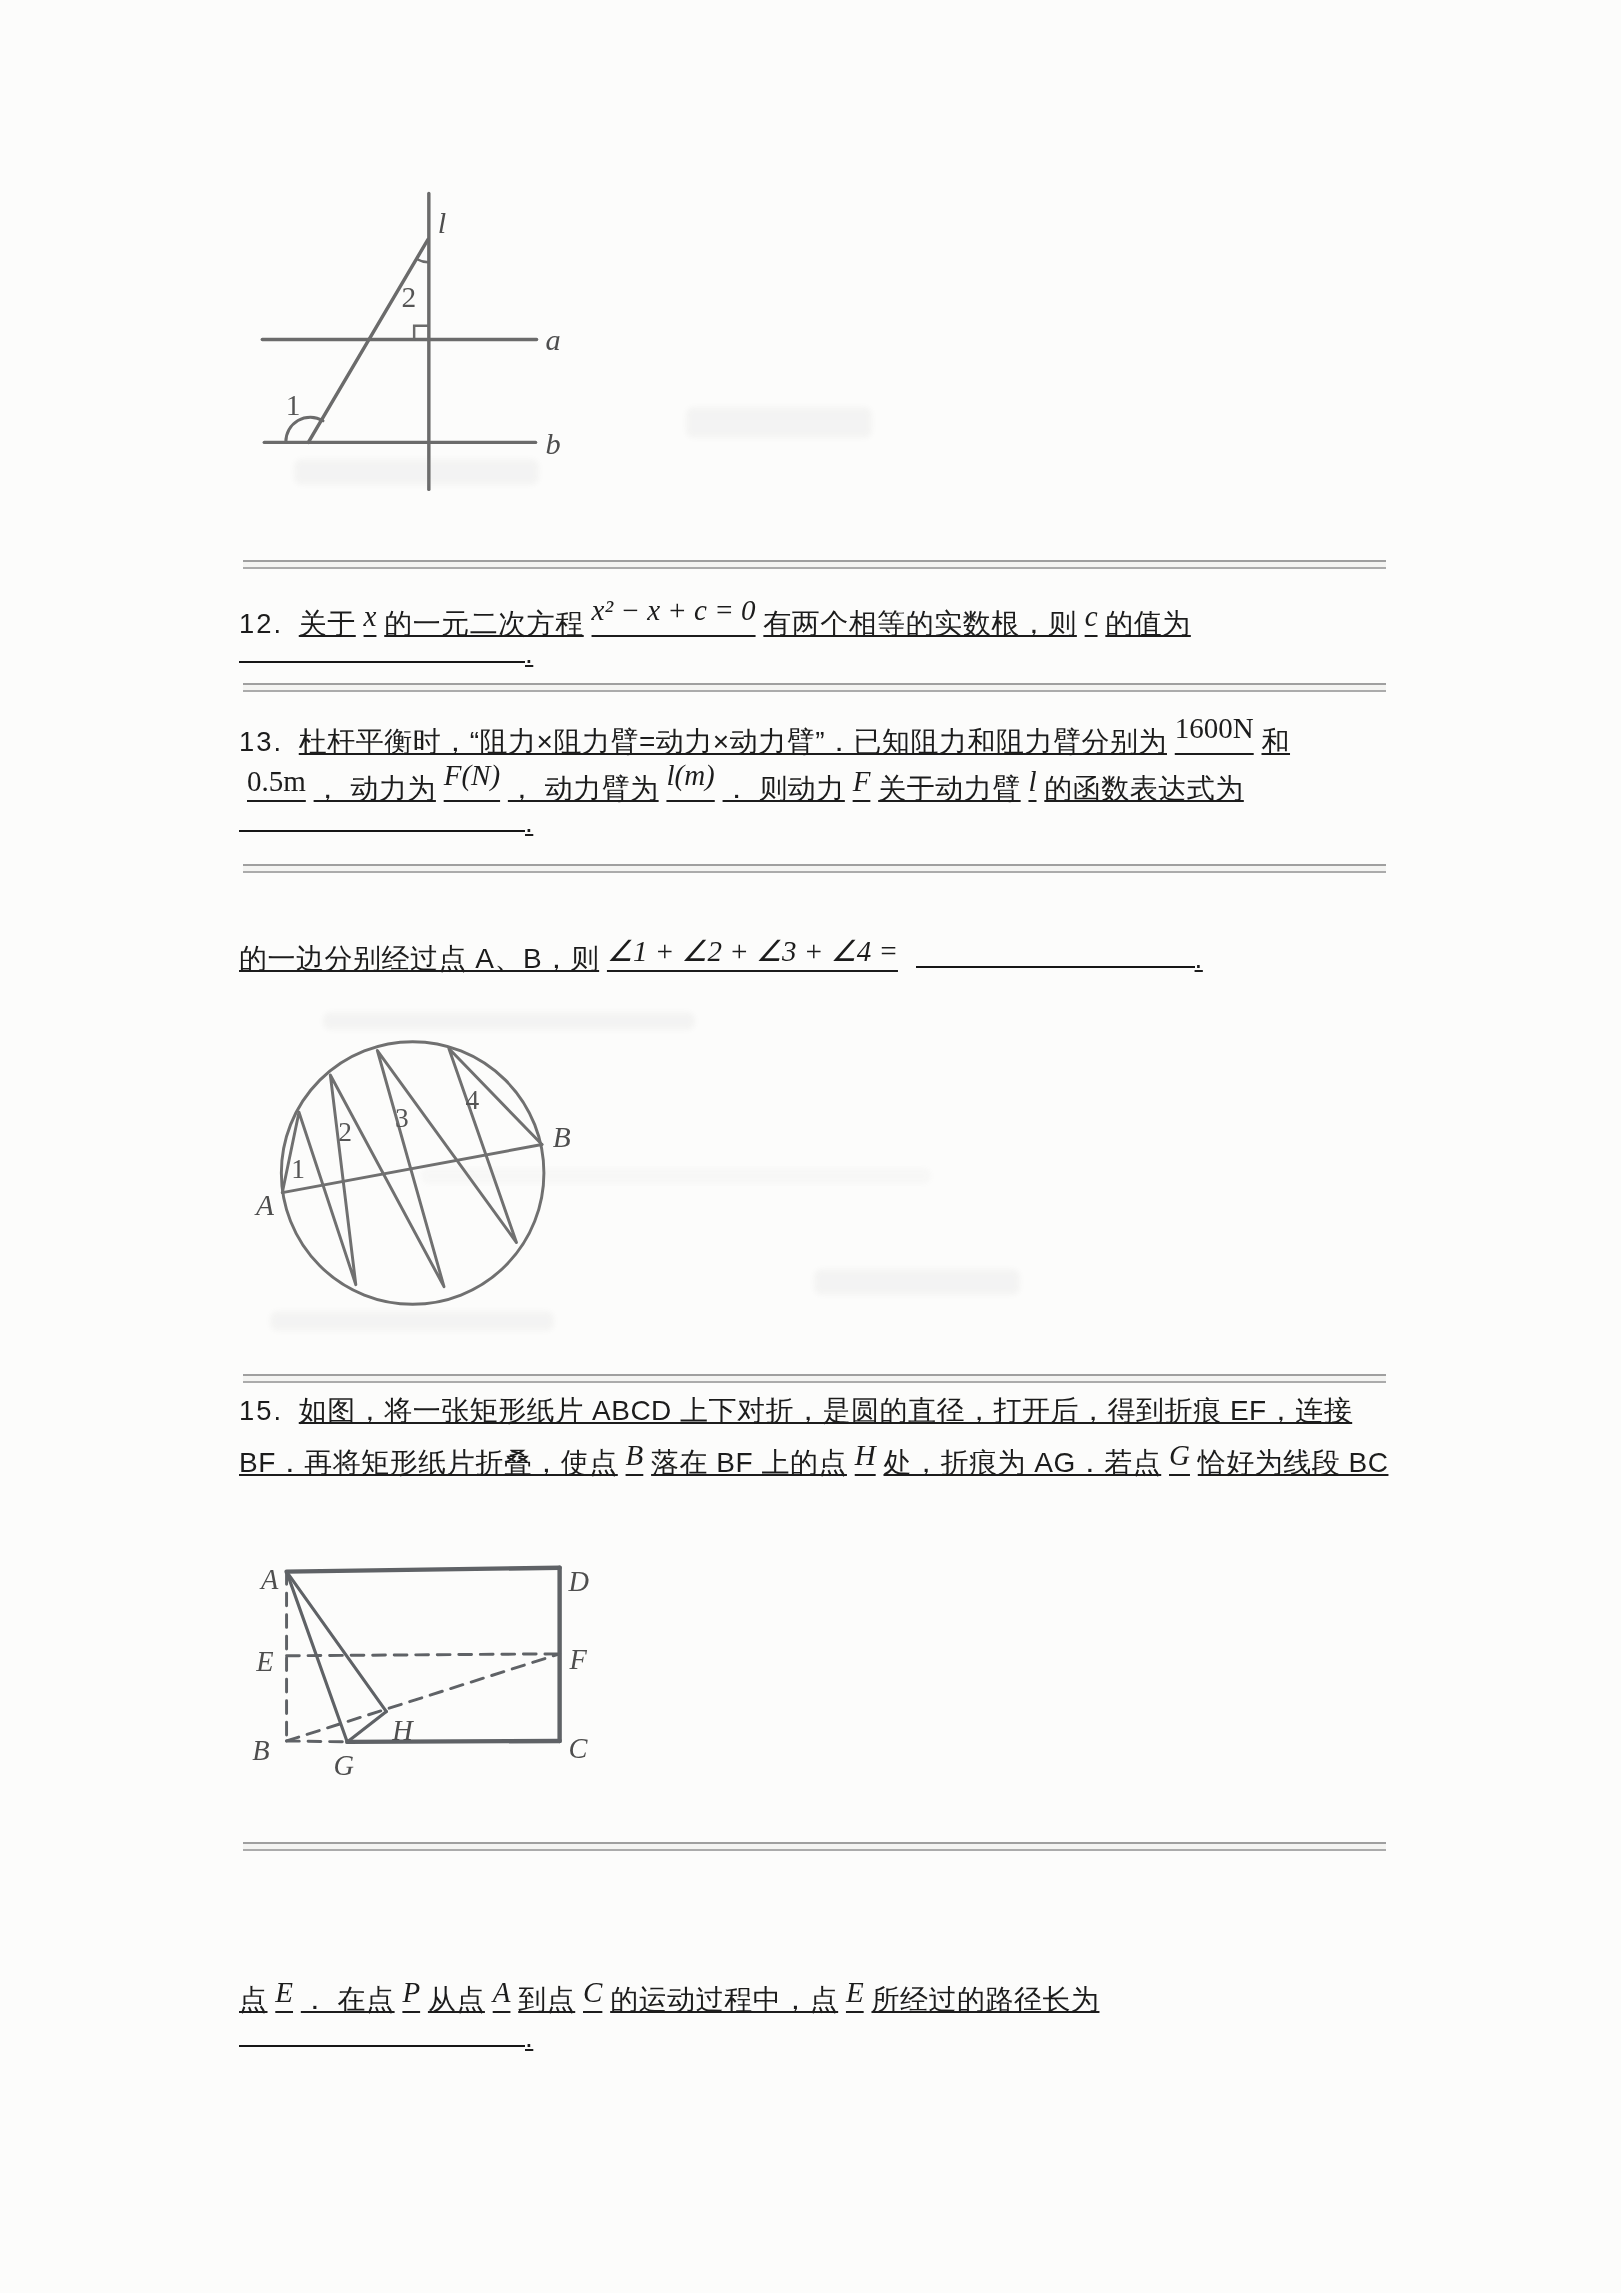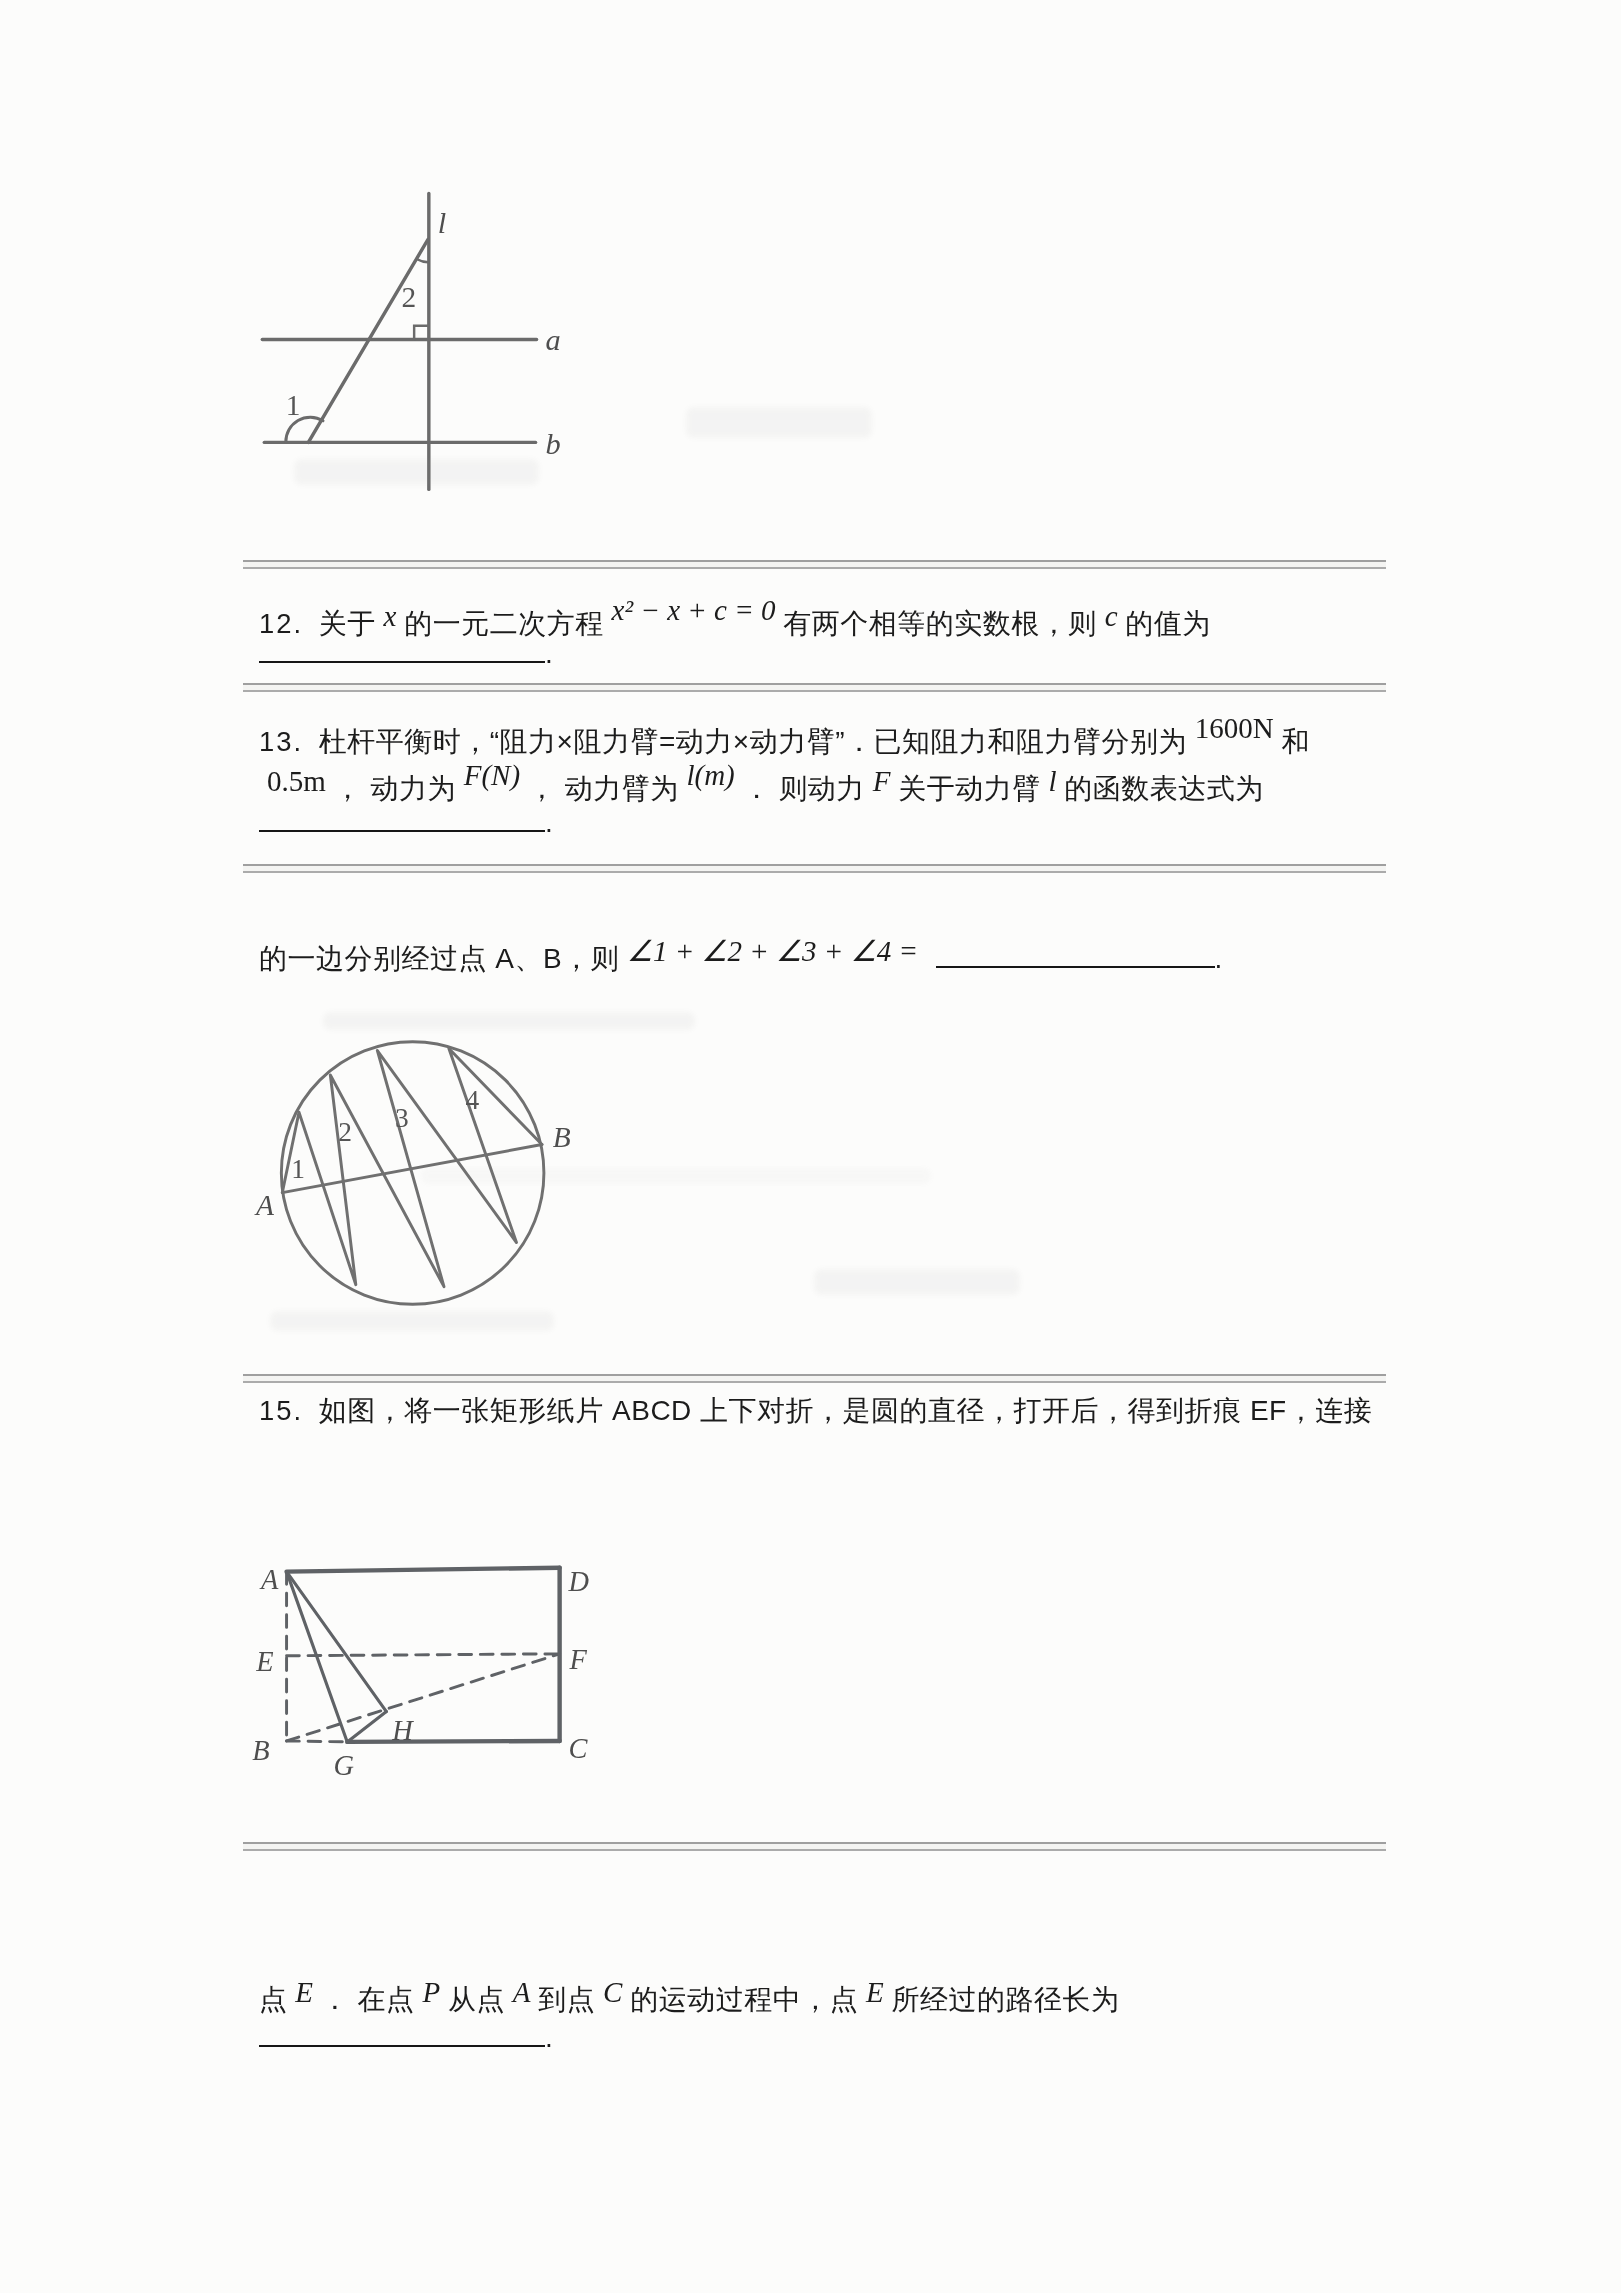--- a/index.html
+++ b/index.html
@@ -1,18 +1,18 @@
 <!DOCTYPE html>
 <html><head>
 <meta charset="utf-8">
 <style>
   html,body{margin:0;padding:0;background:#e8e8e8;}
   #page{position:relative;width:1621px;height:2294px;margin:0 auto;background:#fcfcfb;
         font-family:"Liberation Sans",sans-serif;color:#1c1c1c;overflow:hidden;}
-  .line{position:absolute;left:259px;font-size:28px;line-height:41px;letter-spacing:0.5px;white-space:nowrap;}
+  .line{position:absolute;left:239px;font-size:28px;line-height:41px;letter-spacing:0.5px;white-space:nowrap;text-decoration:underline;}
   .num{display:inline-block;margin-right:15.7px;letter-spacing:2px;font-size:27.4px;}
   .m{font-family:"Liberation Serif",serif;font-style:italic;font-size:29px;
      vertical-align:6.9px;margin:0 7.8px;letter-spacing:0;}
   .mn{font-style:normal;}
   .mhi{vertical-align:12.7px;}
   .blank{display:inline-block;border-bottom:2.9px solid #161616;height:23.5px;}
   .w290{width:286px;} .w285{width:279px;margin-left:9.8px;} .w345{width:338px;}
   .sep{position:absolute;left:243px;width:1143px;height:8.8px;box-sizing:border-box;
        border-top:2.9px solid #9f9f9f;border-bottom:2.9px solid #ababab;background:#f4f4f2;}
   .fig{position:absolute;}
@@ -79,20 +79,23 @@
     <text x="564" y="1170" font-size="30">B</text>
     <text x="297" y="1202" font-size="28" class="up">1</text>
     <text x="345" y="1164" font-size="28" class="up">2</text>
     <text x="403" y="1150" font-size="28" class="up">3</text>
     <text x="475" y="1132" font-size="28" class="up">4</text>
   </svg>
 
   <div class="line" style="top:1390px">
     <span class="num">15.</span><span>如图，将一张矩形纸片 ABCD 上下对折，是圆的直径，打开后，得到折痕 EF，连接</span>
   </div>
+  <div class="line" style="top:1435px">
+    <span>BF．再将矩形纸片折叠，使点</span><span class="m">B</span><span>落在 BF 上的点</span><span class="m">H</span><span>处，折痕为 AG．若点</span><span class="m">G</span><span>恰好为线段 BC</span>
+  </div>
 
   <svg class="fig" style="left:251px;top:1554px" width="353" height="230" viewBox="256 1585 360 235">
     <g stroke="#5f6266" fill="none" stroke-linecap="round">
       <g stroke-width="3" stroke-dasharray="13 9">
         <line x1="292" y1="1603" x2="292" y2="1776"></line>
         <line x1="292" y1="1689" x2="571" y2="1687"></line>
         <line x1="292" y1="1776" x2="571" y2="1687"></line>
         <line x1="292" y1="1776" x2="354" y2="1777"></line>
       </g>
       <g stroke-width="4.5">

